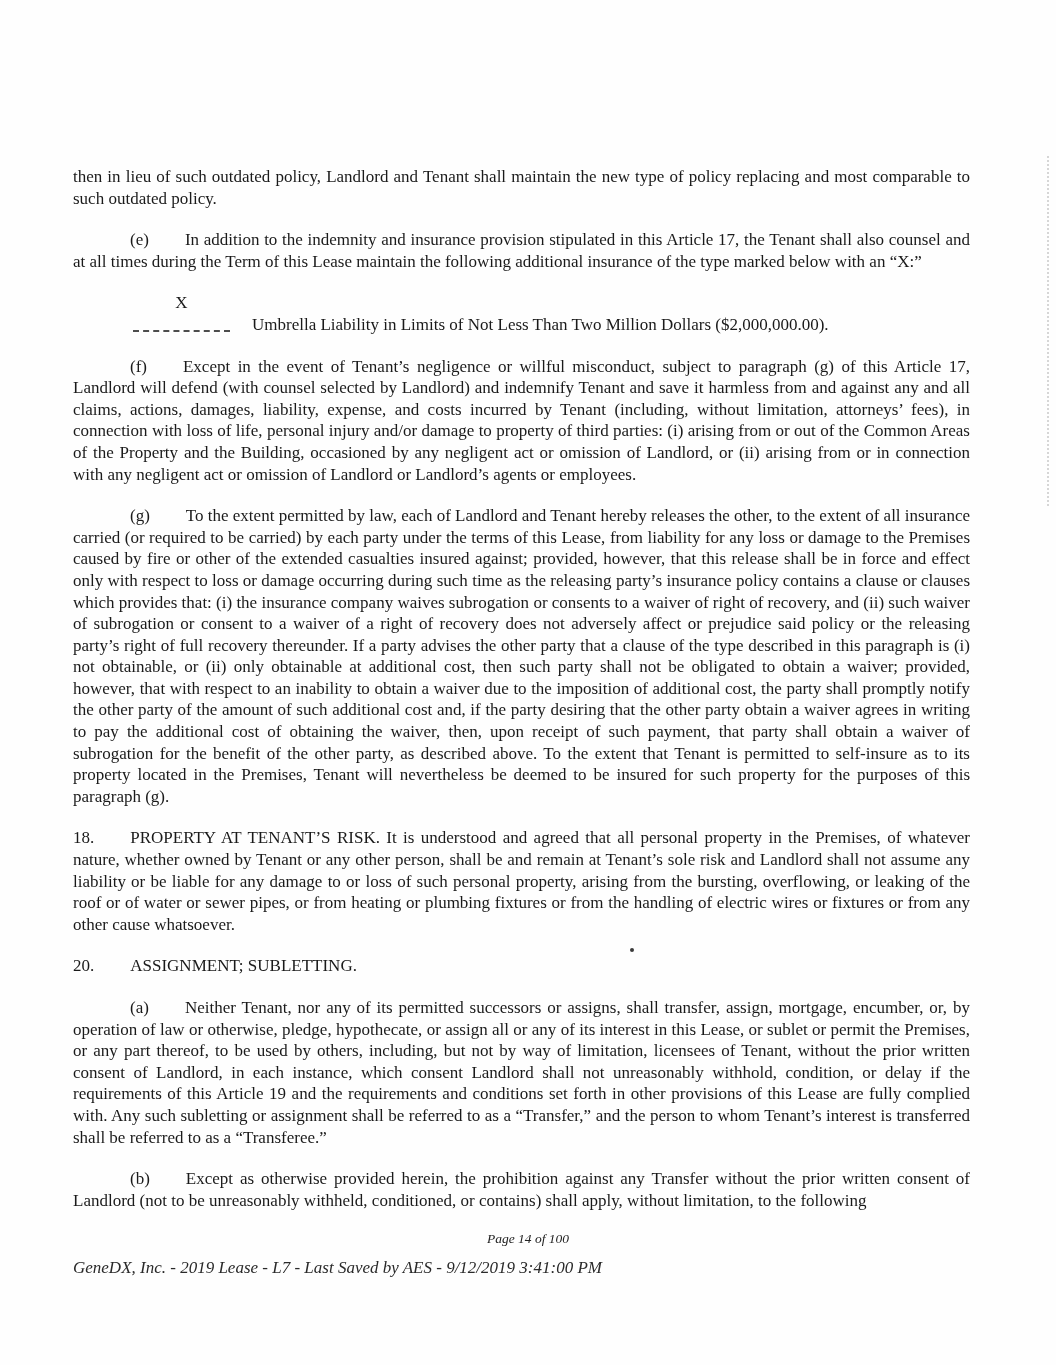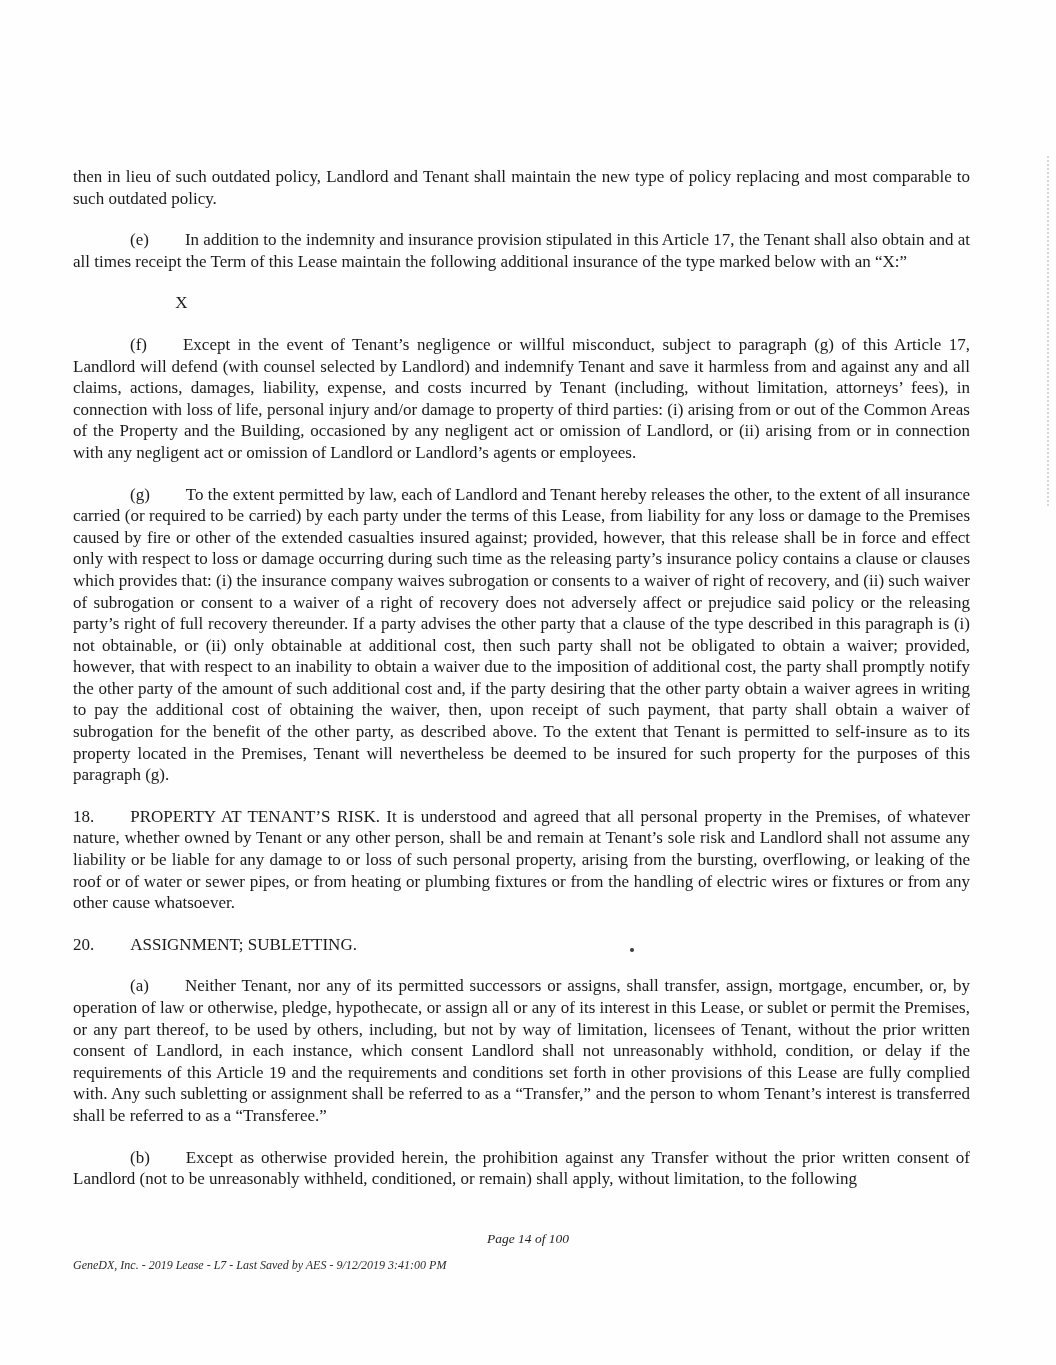--- a/index.html
+++ b/index.html
@@ -49,21 +49,21 @@
     text-align: center;
     font-size: 13.5px;
     color: #222;
     font-style: italic;
   }
   .doc-footer {
     position: absolute;
     top: 1258px;
     left: 73px;
     font-style: italic;
-    font-size: 12px;
+    font-size: 17px;
     color: #2a2a2a;
   }
   .scan-artifact {
     position: absolute;
     left: 1047px;
     top: 156px;
     height: 350px;
     width: 0;
     border-left: 2px dotted #c9c9c9;
     opacity: 0.75;
@@ -80,41 +80,47 @@
 </style>
 </head>
 <body>
 
 <div class="page">
 
   <div class="content">
 
     <p class="para"><span>then in lieu of such outdated policy, Landlord and Tenant shall maintain the new type of policy replacing and most comparable to such outdated policy.</span></p>
 
-    <p class="para indent"><span>(e)</span><span class="tab"></span><span>In addition to the indemnity and insurance provision stipulated in this Article 17, the Tenant shall also obtain and at all times receipt the Term of this Lease maintain the following additional insurance of the type marked below with an “X:”</span></p>
+    <p class="para indent"><span>(e)</span><span class="tab"></span><span>In addition to the indemnity and insurance provision stipulated in this Article 17, the Tenant shall also counsel and at all times during the Term of this Lease maintain the following additional insurance of the type marked below with an “X:”</span></p>
 
     <div class="xlist">
       <div class="xrow">
         <span class="xcol">
           <span class="xmark">X</span>
         </span>
+      </div>
+      <div class="xrow">
+        <span class="xcol">
+          <span class="xline"></span>
+        </span>
+        <span class="xlabel">Umbrella Liability in Limits of Not Less Than Two Million Dollars ($2,000,000.00).</span>
       </div>
     </div>
 
     <p class="para indent"><span>(f)</span><span class="tab"></span><span>Except in the event of Tenant’s negligence or willful misconduct, subject to paragraph (g) of this Article 17, Landlord will defend (with counsel selected by Landlord) and indemnify Tenant and save it harmless from and against any and all claims, actions, damages, liability, expense, and costs incurred by Tenant (including, without limitation, attorneys’ fees), in connection with loss of life, personal injury and/or damage to property of third parties: (i) arising from or out of the Common Areas of the Property and the Building, occasioned by any negligent act or omission of Landlord, or (ii) arising from or in connection with any negligent act or omission of Landlord or Landlord’s agents or employees.</span></p>
 
     <p class="para indent"><span>(g)</span><span class="tab"></span><span>To the extent permitted by law, each of Landlord and Tenant hereby releases the other, to the extent of all insurance carried (or required to be carried) by each party under the terms of this Lease, from liability for any loss or damage to the Premises caused by fire or other of the extended casualties insured against; provided, however, that this release shall be in force and effect only with respect to loss or damage occurring during such time as the releasing party’s insurance policy contains a clause or clauses which provides that: (i) the insurance company waives subrogation or consents to a waiver of right of recovery, and (ii) such waiver of subrogation or consent to a waiver of a right of recovery does not adversely affect or prejudice said policy or the releasing party’s right of full recovery thereunder.  If a party advises the other party that a clause of the type described in this paragraph is (i) not obtainable, or (ii) only obtainable at additional cost, then such party shall not be obligated to obtain a waiver; provided, however, that with respect to an inability to obtain a waiver due to the imposition of additional cost, the party shall promptly notify the other party of the amount of such additional cost and, if the party desiring that the other party obtain a waiver agrees in writing to pay the additional cost of obtaining the waiver, then, upon receipt of such payment, that party shall obtain a waiver of subrogation for the benefit of the other party, as described above.  To the extent that Tenant is permitted to self-insure as to its property located in the Premises, Tenant will nevertheless be deemed to be insured for such property for the purposes of this paragraph (g).</span></p>
 
     <p class="para"><b>18.</b><span class="tab"></span><b>PROPERTY AT TENANT’S RISK.</b><span>  It is understood and agreed that all personal property in the Premises, of whatever nature, whether owned by Tenant or any other person, shall be and remain at Tenant’s sole risk and Landlord shall not assume any liability or be liable for any damage to or loss of such personal property, arising from the bursting, overflowing, or leaking of the roof or of water or sewer pipes, or from heating or plumbing fixtures or from the handling of electric wires or fixtures or from any other cause whatsoever.</span></p>
 
     <p class="para"><b>20.</b><span class="tab"></span><b>ASSIGNMENT; SUBLETTING.</b></p>
 
     <p class="para indent"><span>(a)</span><span class="tab"></span><span>Neither Tenant, nor any of its permitted successors or assigns, shall transfer, assign, mortgage, encumber, or, by operation of law or otherwise, pledge, hypothecate, or assign all or any of its interest in this Lease, or sublet or permit the Premises, or any part thereof, to be used by others, including, but not by way of limitation, licensees of Tenant, without the prior written consent of Landlord, in each instance, which consent Landlord shall not unreasonably withhold, condition, or delay if the requirements of this Article 19 and the requirements and conditions set forth in other provisions of this Lease are fully complied with.  Any such subletting or assignment shall be referred to as a </span><b>“Transfer,”</b><span> and the person to whom Tenant’s interest is transferred shall be referred to as a </span><b>“Transferee.”</b></p>
 
-    <p class="para indent"><span>(b)</span><span class="tab"></span><span>Except as otherwise provided herein, the prohibition against any Transfer without the prior written consent of Landlord (not to be unreasonably withheld, conditioned, or remain) shall apply, without limitation, to the following</span></p>
+    <p class="para indent"><span>(b)</span><span class="tab"></span><span>Except as otherwise provided herein, the prohibition against any Transfer without the prior written consent of Landlord (not to be unreasonably withheld, conditioned, or contains) shall apply, without limitation, to the following</span></p>
 
   </div>
 
   <div class="stray-dot"></div>
   <div class="scan-artifact"></div>
 
   <div class="page-number">Page 14 of 100</div>
 
   <div class="doc-footer">GeneDX, Inc. - 2019 Lease - L7 - Last Saved by AES - 9/12/2019 3:41:00 PM</div>
 

